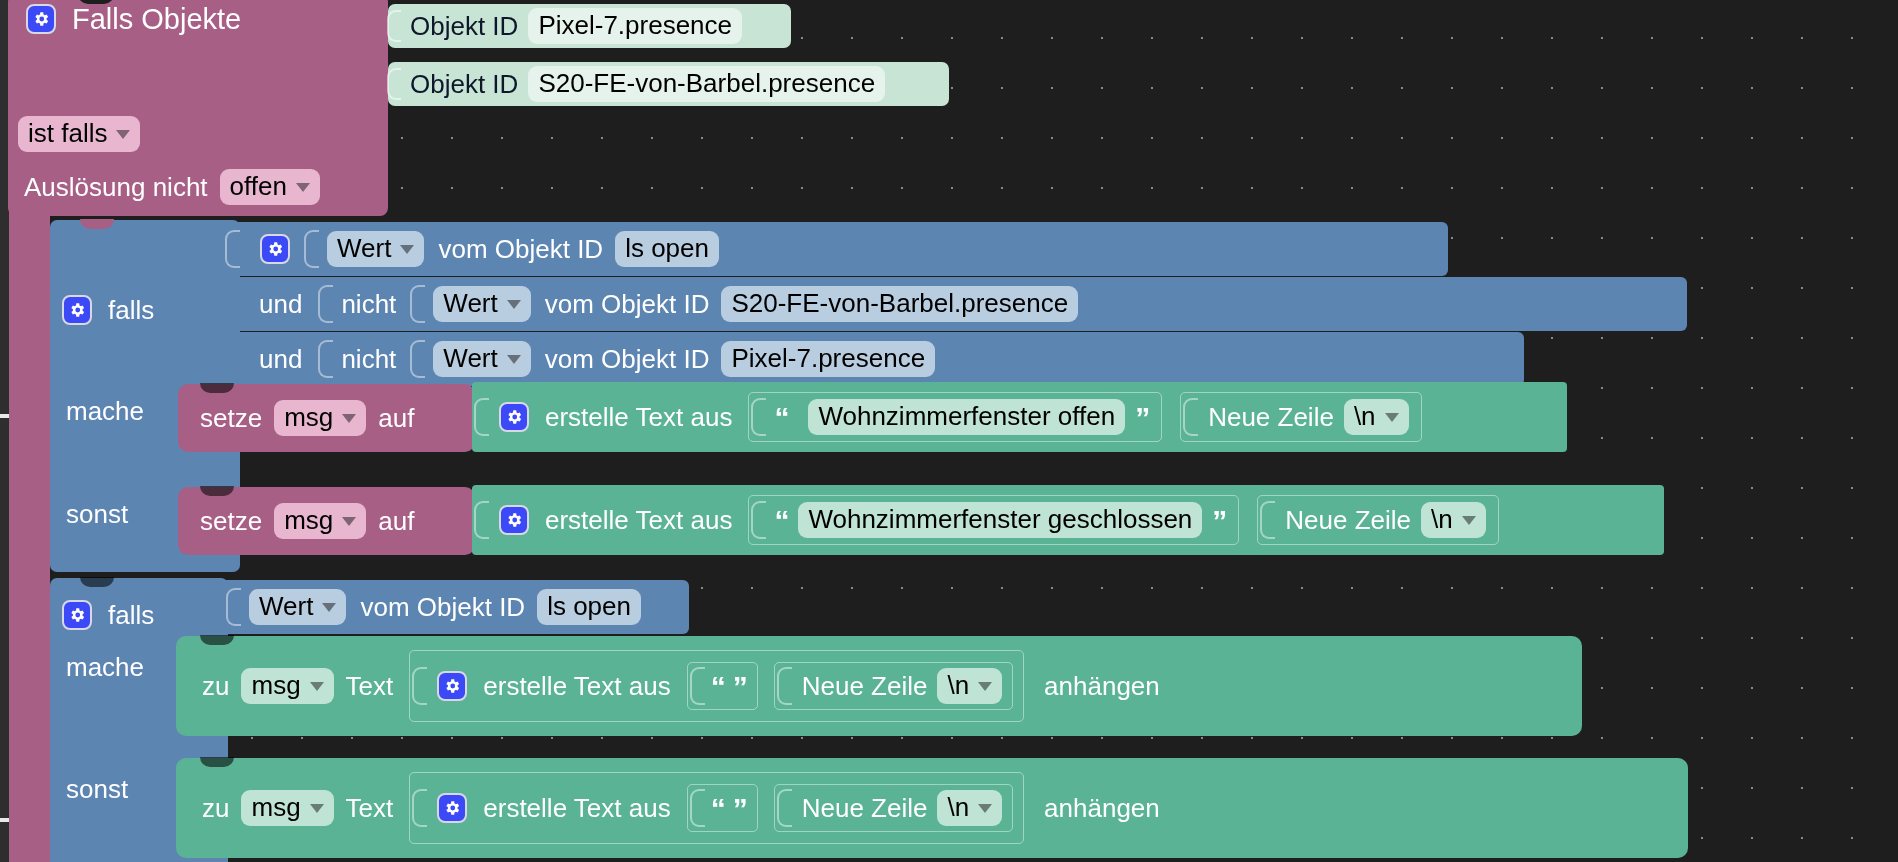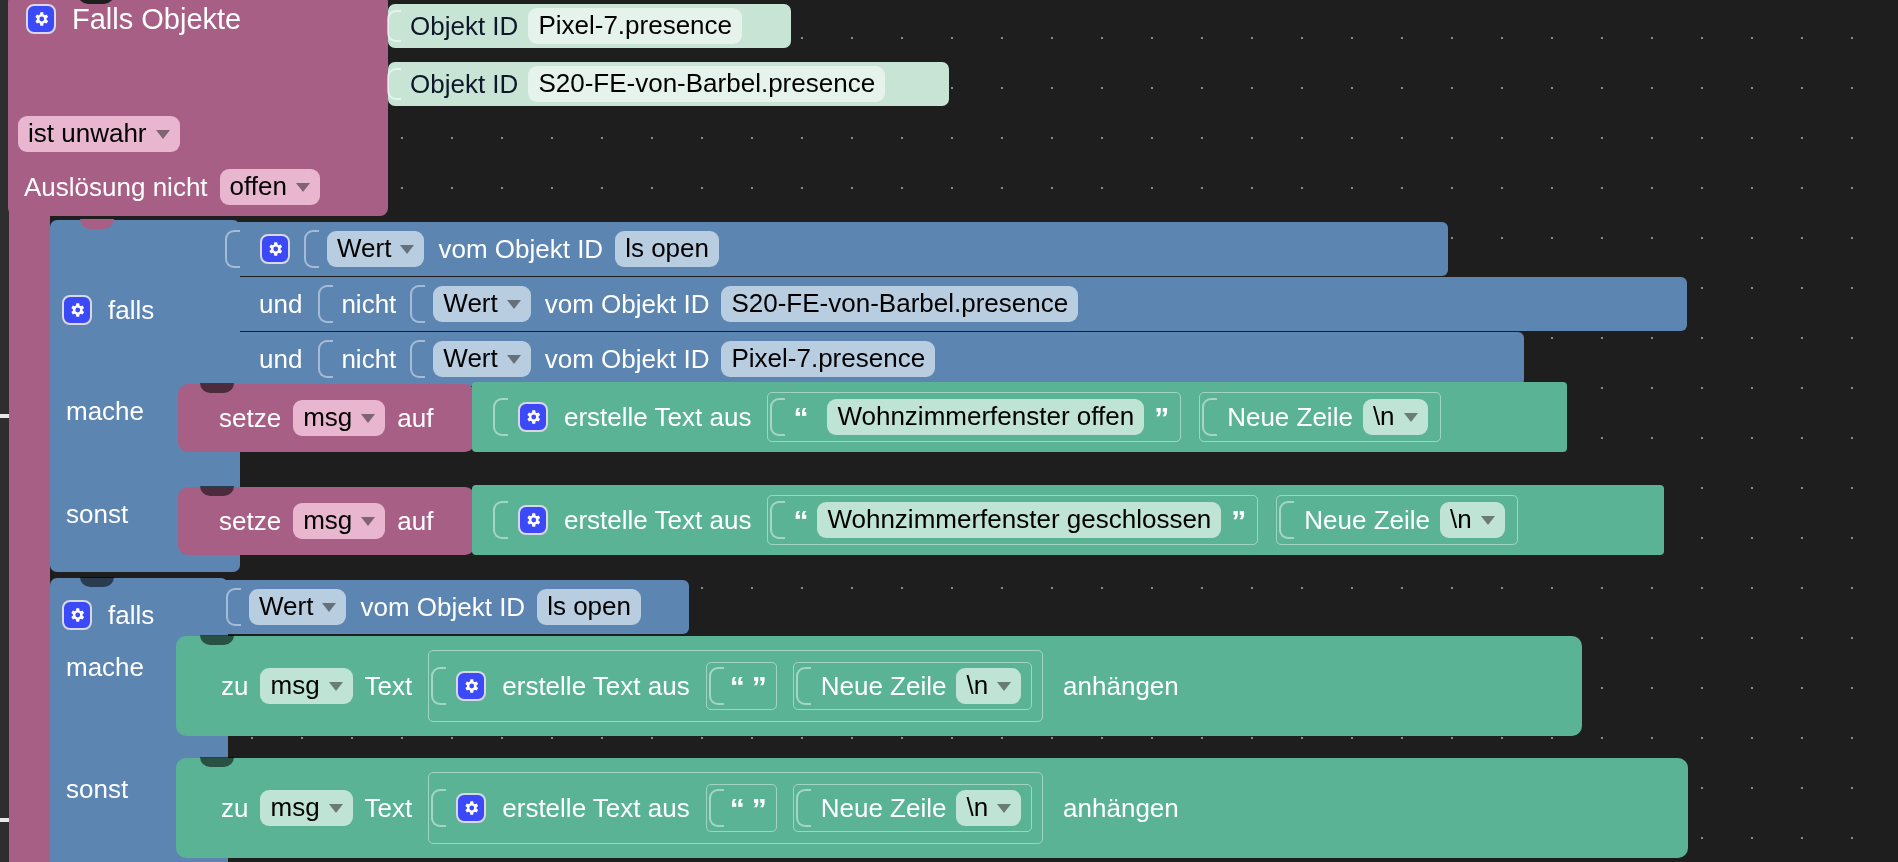--- a/index.html
+++ b/index.html
@@ -153,21 +153,20 @@
     display:flex; align-items:center;
     height:54px;
     padding-right:6px;
   }
 
   .stmt {
     position:absolute;
     display:flex; align-items:center;
     border-radius:9px;
     height:64px;
-    padding-left:19px;
   }
 
   .notchtop {
     position:absolute; left:30px; top:-1px;
     width:34px; height:10px;
     background: rgba(0,0,0,0.55);
     border-radius:0 0 10px 10px;
   }
 
   .quote {
@@ -207,21 +206,21 @@
       <span class="gear">
         <svg width="18" height="18" viewBox="0 0 24 24" fill="#ffffff">
           <path d="M19.4 13a7.8 7.8 0 0 0 0-2l2.1-1.6-2-3.5-2.5 1a7.7 7.7 0 0 0-1.7-1L15 3H11l-.3 2.9c-.6.2-1.2.6-1.7 1l-2.5-1-2 3.5L6.6 11a7.8 7.8 0 0 0 0 2l-2.1 1.6 2 3.5 2.5-1c.5.4 1.1.8 1.7 1L11 21h4l.3-2.9c.6-.2 1.2-.6 1.7-1l2.5 1 2-3.5L19.4 13zM13 15.2A3.2 3.2 0 1 1 13 8.8a3.2 3.2 0 0 1 0 6.4z"></path>
         </svg>
       </span>
       <span class="lbl" style="font-size:29px;">Falls Objekte</span>
     </div>
 
     <div class="row-abs" style="left:10px; top:122px;">
       <span class="field c-purple-f">
-        <span>ist unwahr</span>
+        <span>ist falls</span>
         <span class="caret"></span>
       </span>
     </div>
 
     <div class="row-abs" style="left:16px; top:175px; gap:12px;">
       <span class="lbl">Auslösung nicht</span>
       <span class="field c-purple-f">
         <span>offen</span>
         <span class="caret"></span>
       </span>

